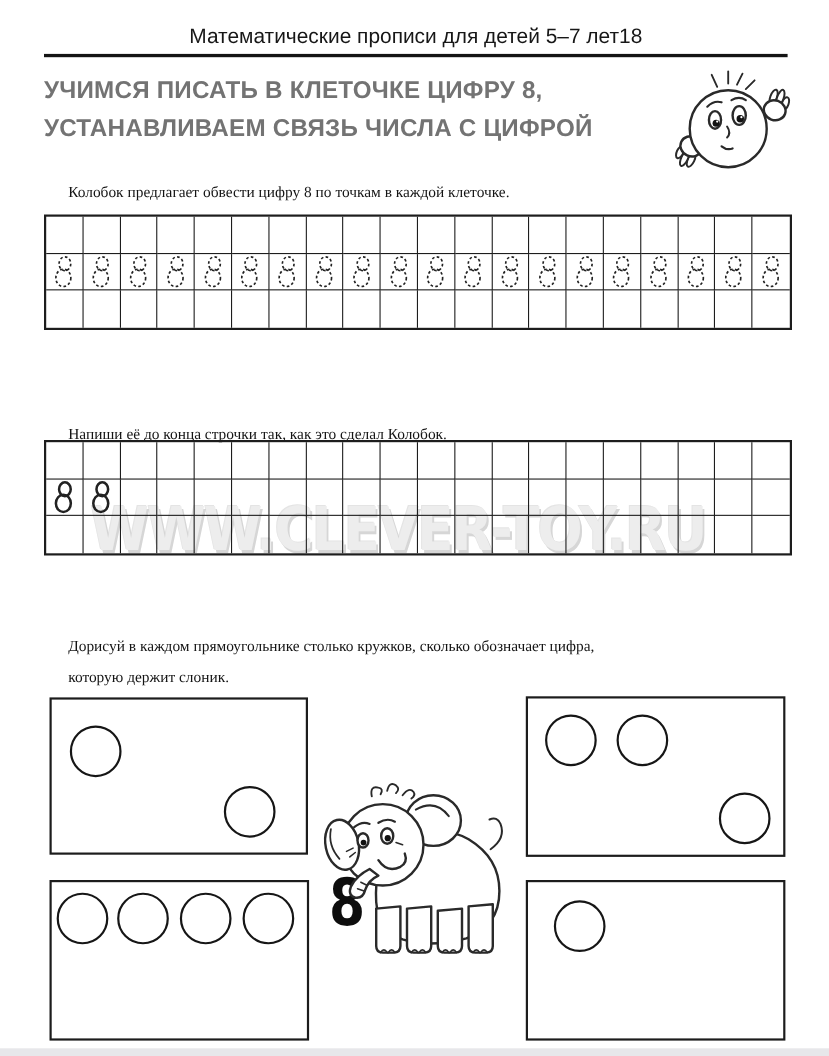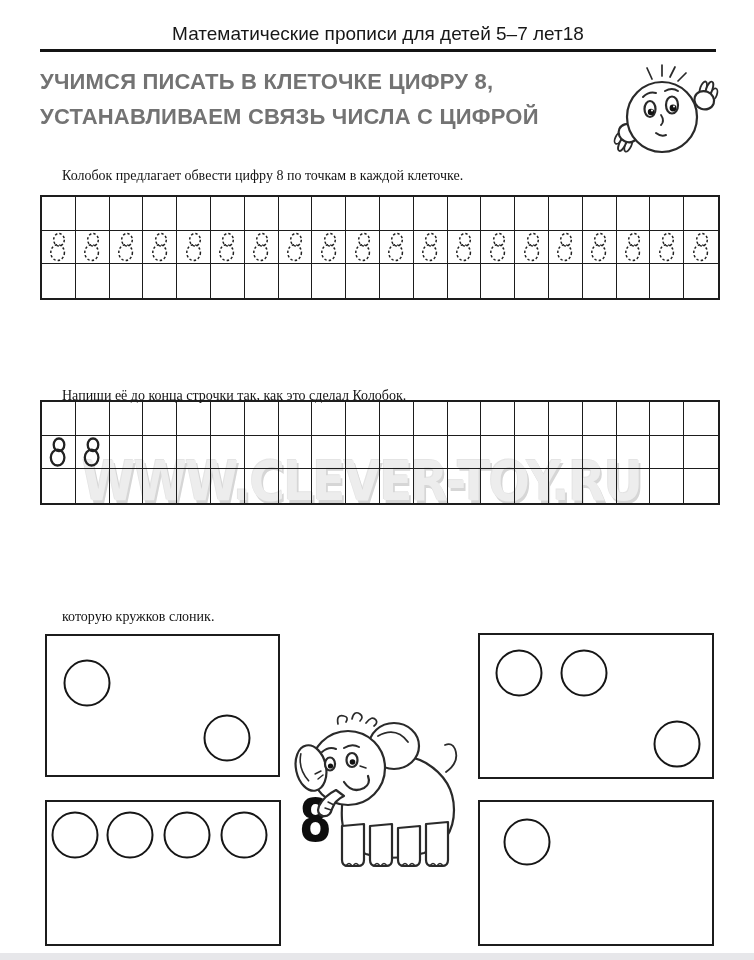--- a/index.html
+++ b/index.html
@@ -385,22 +385,22 @@
     <div class="cell"></div>
     <div class="cell"></div>
     <div class="cell"></div>
     <div class="cell"></div>
     <div class="cell"></div>
   </div>
 
 <div class="abs watermark">WWW.CLEVER-TOY.RU</div>
 
 <p class="abs para p-draw">
-  <br>
-  <span>которую кружков слоник.</span>
+  <span>Дорисуй в каждом прямоугольнике столько кружков, сколько обозначает цифра,</span><br>
+  <span>которую держит слоник.</span>
 </p>
 
 <div id="rect-tl" class="abs count-rect">
     <div class="count-circle" style="left: 17.3%; top: 33.8%;"></div>
     <div class="count-circle" style="left: 77.9%; top: 73.4%;"></div>
   </div>
 <div id="rect-tr" class="abs count-rect">
     <div class="count-circle" style="left: 16.8%; top: 26.8%;"></div>
     <div class="count-circle" style="left: 44.8%; top: 26.8%;"></div>
     <div class="count-circle" style="left: 84.9%; top: 76.8%;"></div>

